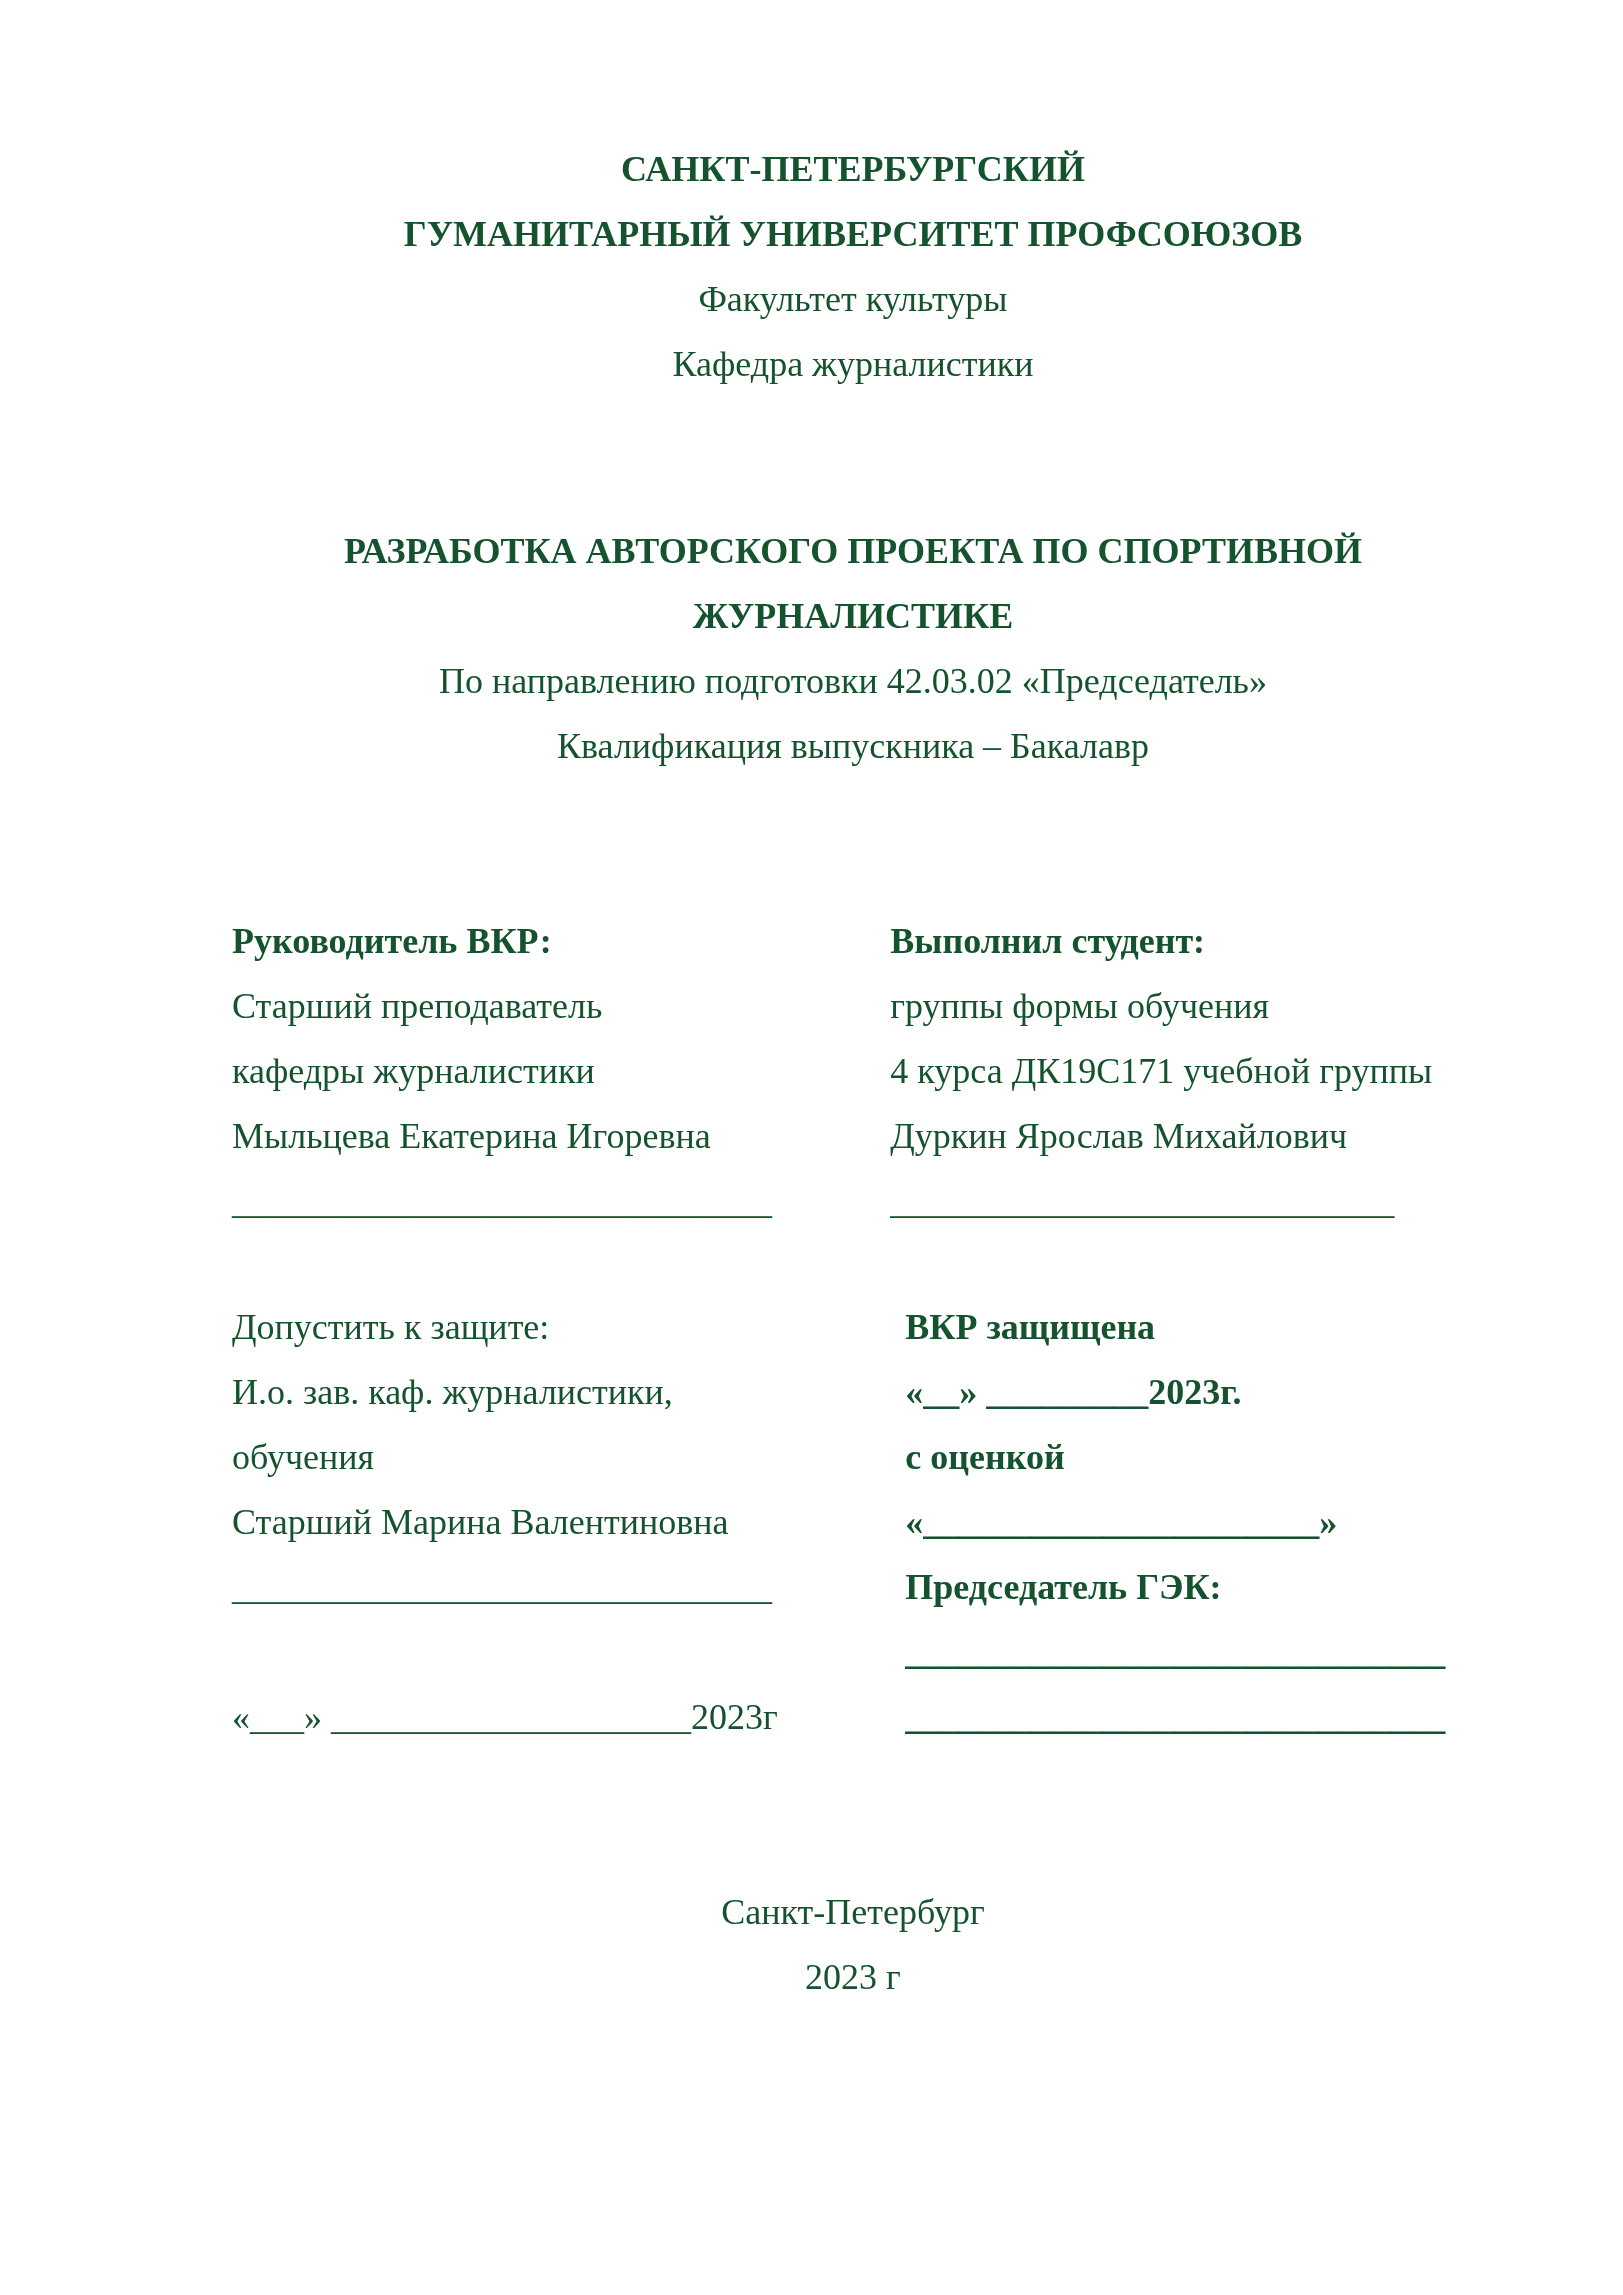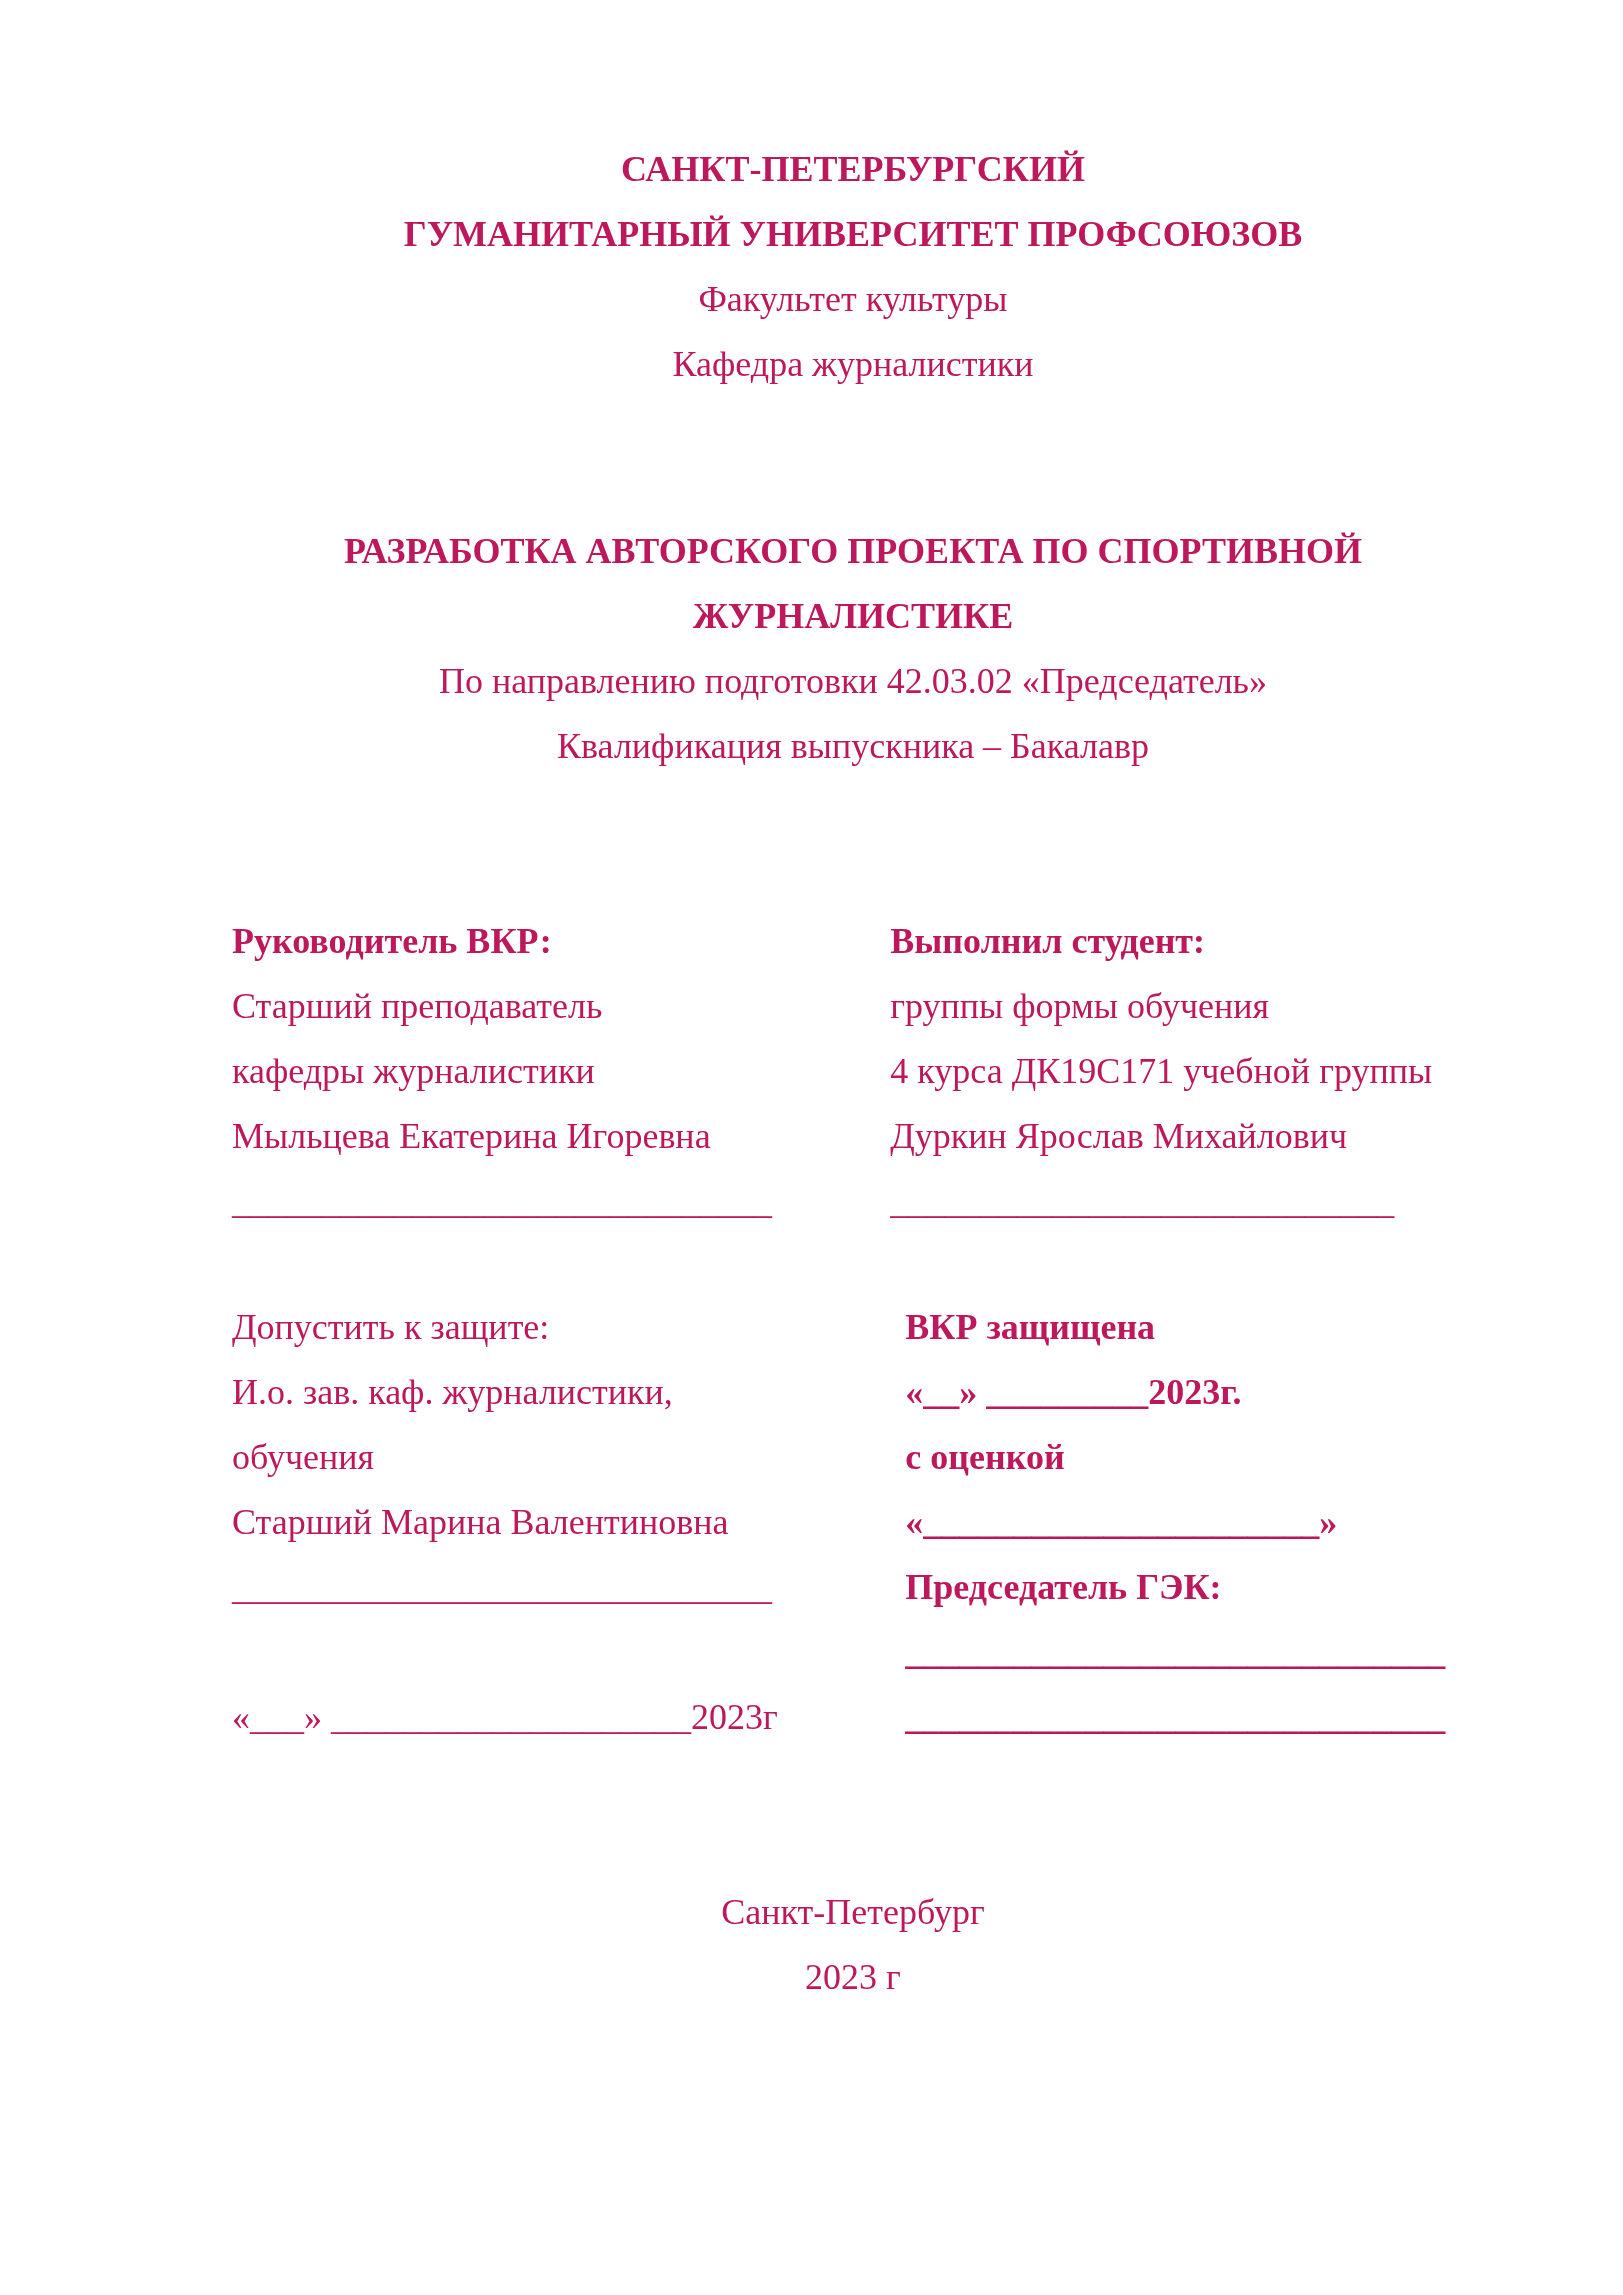--- a/index.html
+++ b/index.html
@@ -5,33 +5,33 @@
   html, body {
     margin: 0;
     padding: 0;
     background: #ffffff;
   }
   .page {
     position: relative;
     width: 1623px;
     height: 2295px;
     background: #ffffff;
-    color: #be185d;
+    color: #14532d;
     font-family: "Liberation Serif", "DejaVu Serif", serif;
     font-size: 36px;
     line-height: 65px;
     box-sizing: border-box;
     padding: 137px 149px 0 232px;
     overflow: hidden;
   }
   .center { text-align: center; }
   .bold { font-weight: bold; }
   .line { white-space: nowrap; }
   .block-title   { margin-top: 122px; }
-  .block-sign1   { margin-top: 130px; }
+  .block-sign1   { margin-top: 130px; justify-content: flex-end; }
   .block-sign2   { margin-top: 61px; gap: 32px; }
   .block-footer  { margin-top: 130px; }
   .cols {
     display: flex;
     flex-direction: row;
     align-items: flex-start;
   }
   .col-left  { width: 53%; }
   .col-right { width: 47%; }
   .sig-line  { letter-spacing: 0; }

